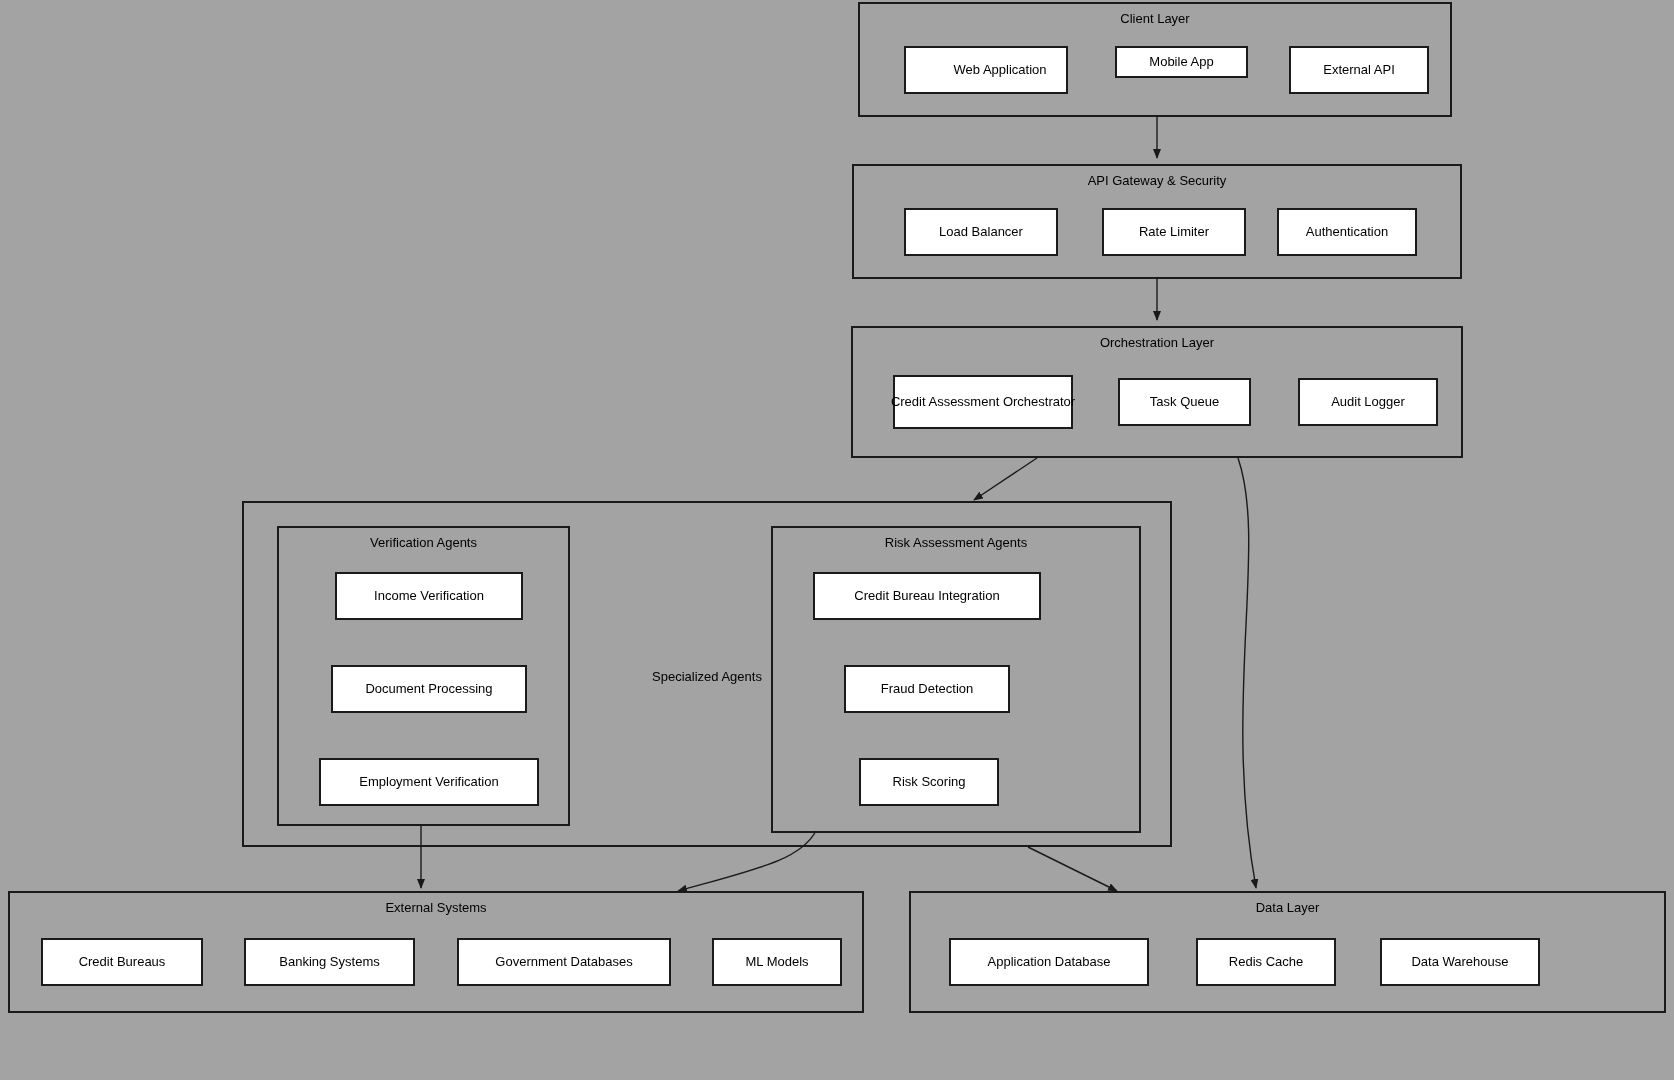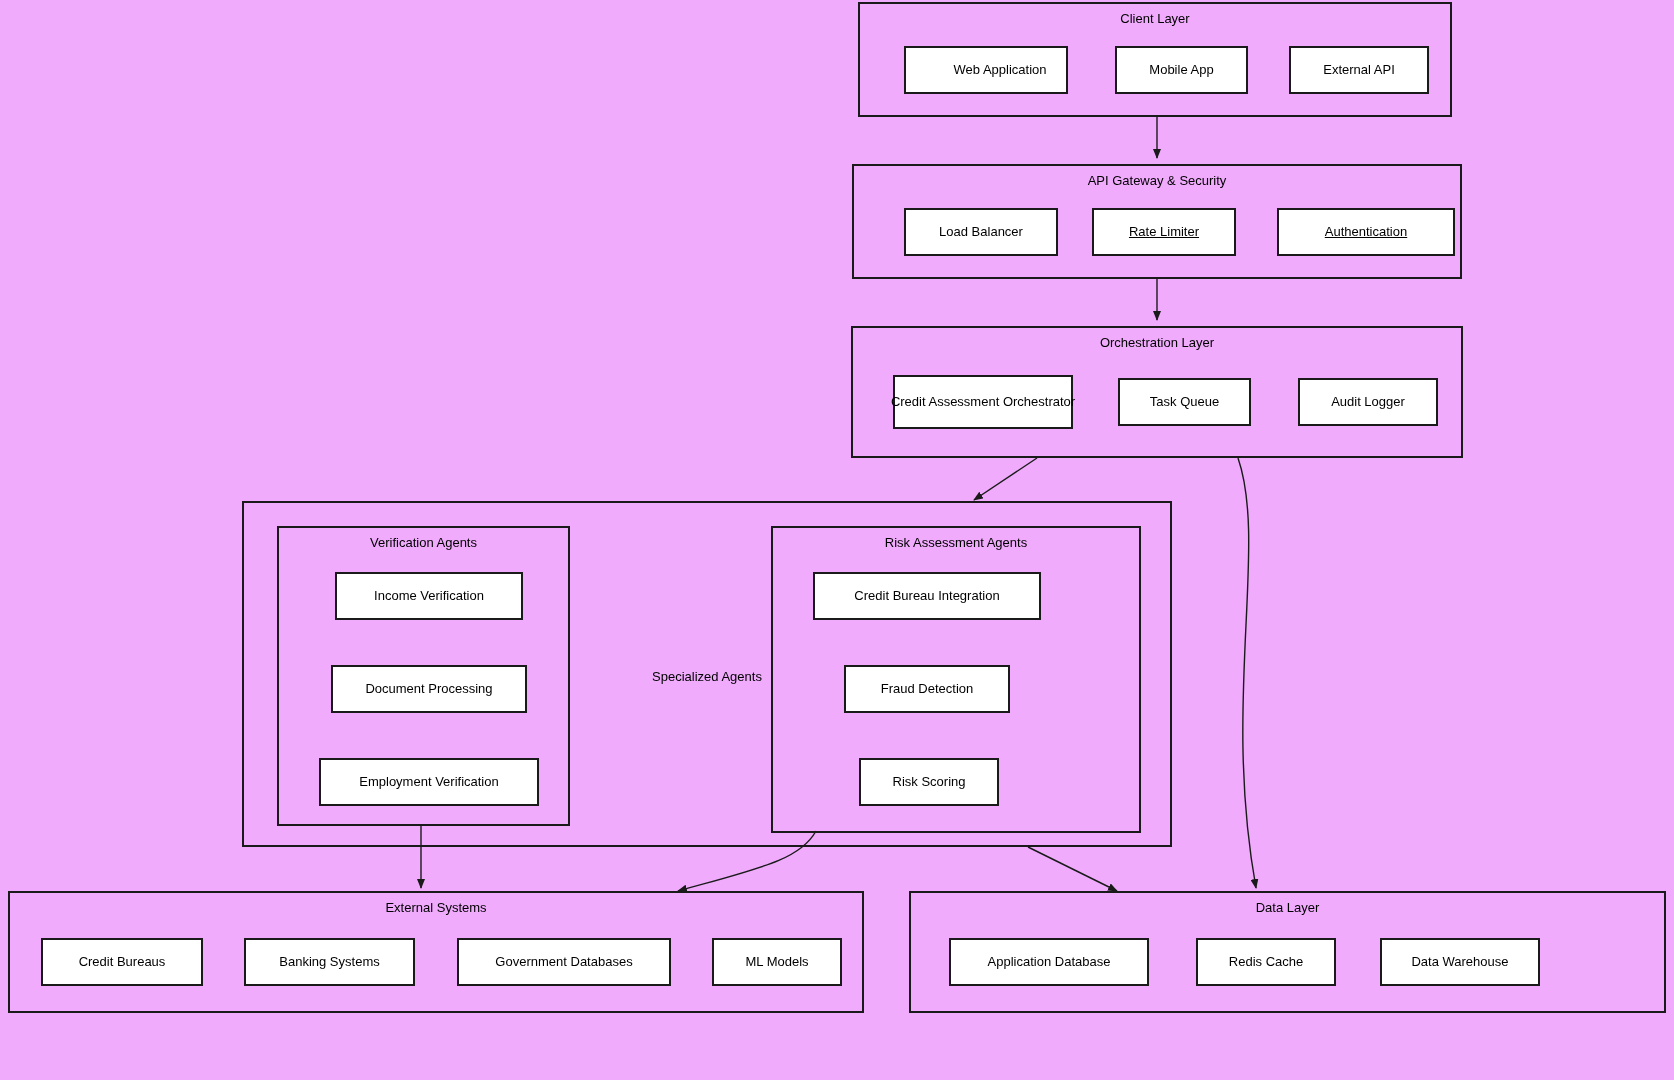--- a/index.html
+++ b/index.html
@@ -9,21 +9,21 @@
     background: #ffffff;
   }
   body {
     font-family: "Liberation Sans", sans-serif;
     color: #000000;
   }
   #canvas {
     position: relative;
     width: 1674px;
     height: 1080px;
-    background: #f0abfc;
+    background: #a3a3a3;
     overflow: hidden;
   }
   svg.edges {
     position: absolute;
     left: 0;
     top: 0;
     width: 1674px;
     height: 1080px;
     pointer-events: none;
   }
@@ -82,29 +82,29 @@
     <path d="M421,826 L421,888" fill="none" stroke="#1a1a1a" stroke-width="1.4" marker-end="url(#ah)"></path>
 
     <path d="M816,831 C800,860 760,868 678,891" fill="none" stroke="#1a1a1a" stroke-width="1.4" marker-end="url(#ah)"></path>
 
     <path d="M1028,847 L1117,891" fill="none" stroke="#1a1a1a" stroke-width="1.4" marker-end="url(#ah)"></path>
   </svg>
 
   <div class="grp" style="left:858px; top:2px; width:594px; height:115px;">
     <div class="grp-title">Client Layer</div>
     <div class="node" style="left:44px; top:42px; width:164px; height:48px;padding-left:28px;">Web Application</div>
-    <div class="node" style="left:255px; top:42px; width:133px; height:48px;">Mobile App</div>
+    <div class="node" style="left:255px; top:42px; width:133px; height:32px;">Mobile App</div>
     <div class="node" style="left:429px; top:42px; width:140px; height:48px;">External API</div>
   </div>
 
   <div class="grp" style="left:852px; top:164px; width:610px; height:115px;">
     <div class="grp-title">API Gateway &amp; Security</div>
     <div class="node" style="left:50px; top:42px; width:154px; height:48px;">Load Balancer</div>
-    <div class="node" style="left:238px; top:42px; width:144px; height:48px;text-decoration:underline;">Rate Limiter</div>
-    <div class="node" style="left:423px; top:42px; width:178px; height:48px;text-decoration:underline;">Authentication</div>
+    <div class="node" style="left:248px; top:42px; width:144px; height:48px;">Rate Limiter</div>
+    <div class="node" style="left:423px; top:42px; width:140px; height:48px;">Authentication</div>
   </div>
 
   <div class="grp" style="left:851px; top:326px; width:612px; height:132px;">
     <div class="grp-title">Orchestration Layer</div>
     <div class="node" style="left:40px; top:47px; width:180px; height:54px;">Credit Assessment Orchestrator</div>
     <div class="node" style="left:265px; top:50px; width:133px; height:48px;">Task Queue</div>
     <div class="node" style="left:445px; top:50px; width:140px; height:48px;">Audit Logger</div>
   </div>
 
   <div class="grp" style="left:242px; top:501px; width:930px; height:346px;">

